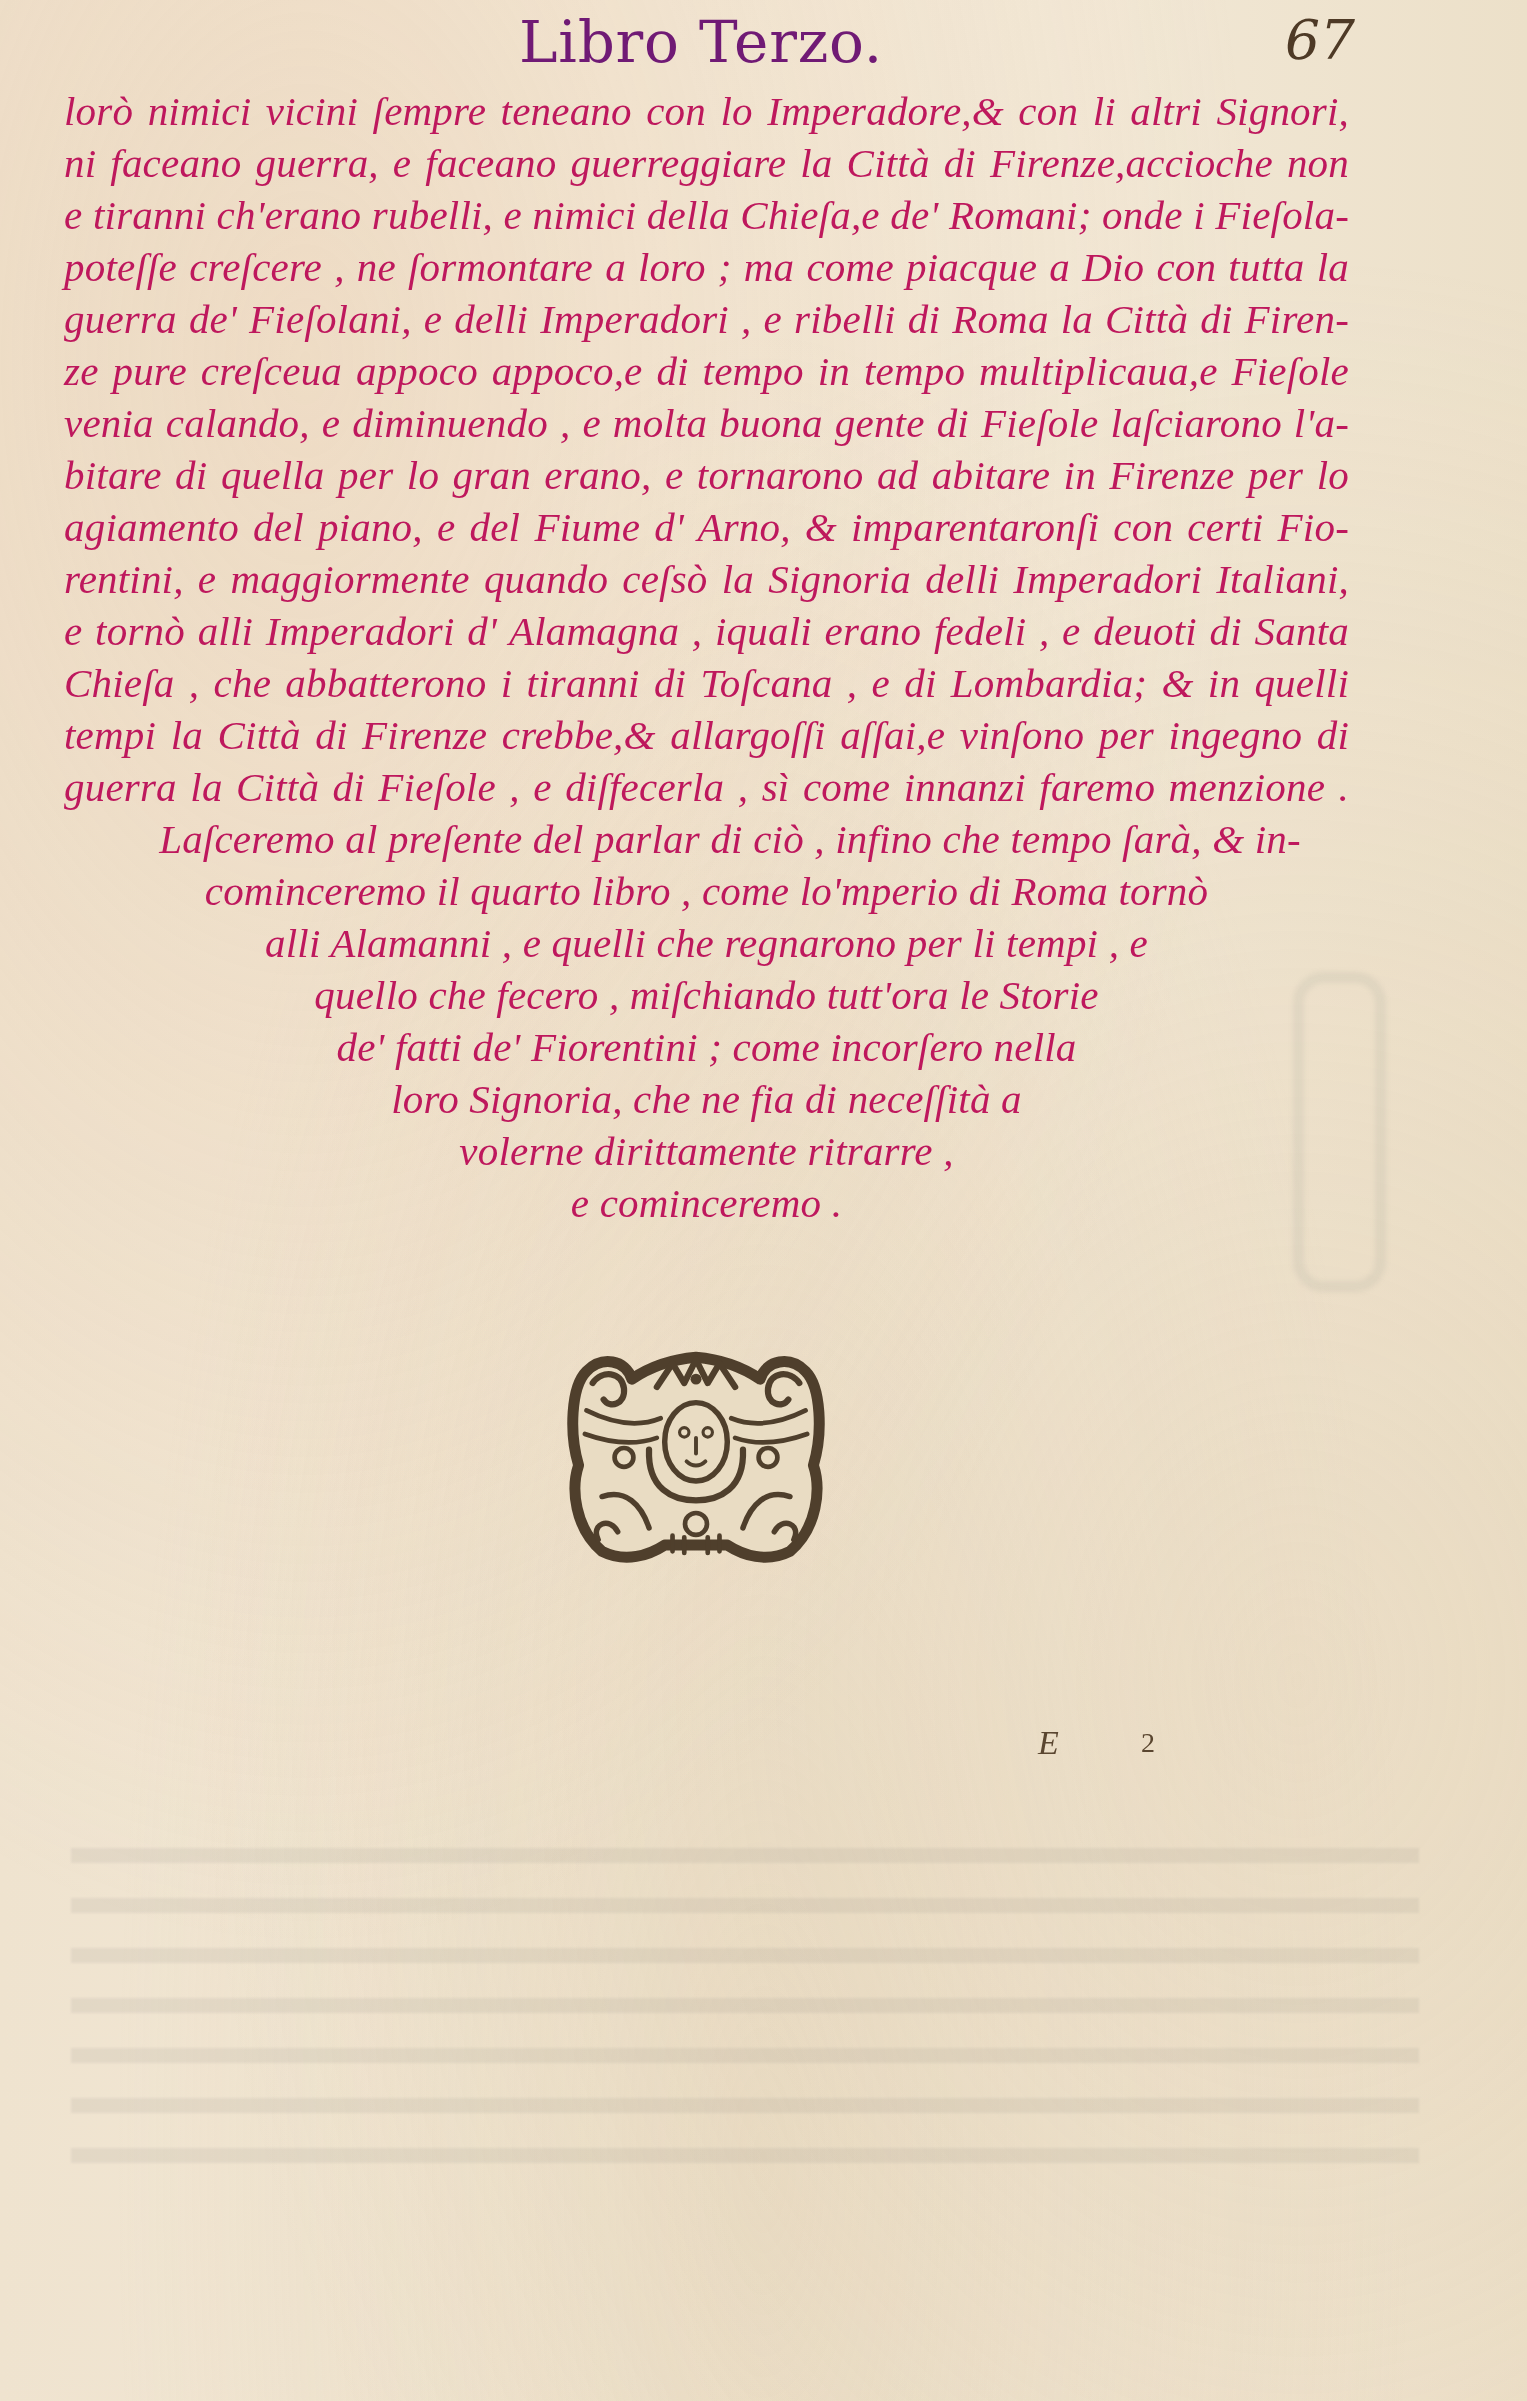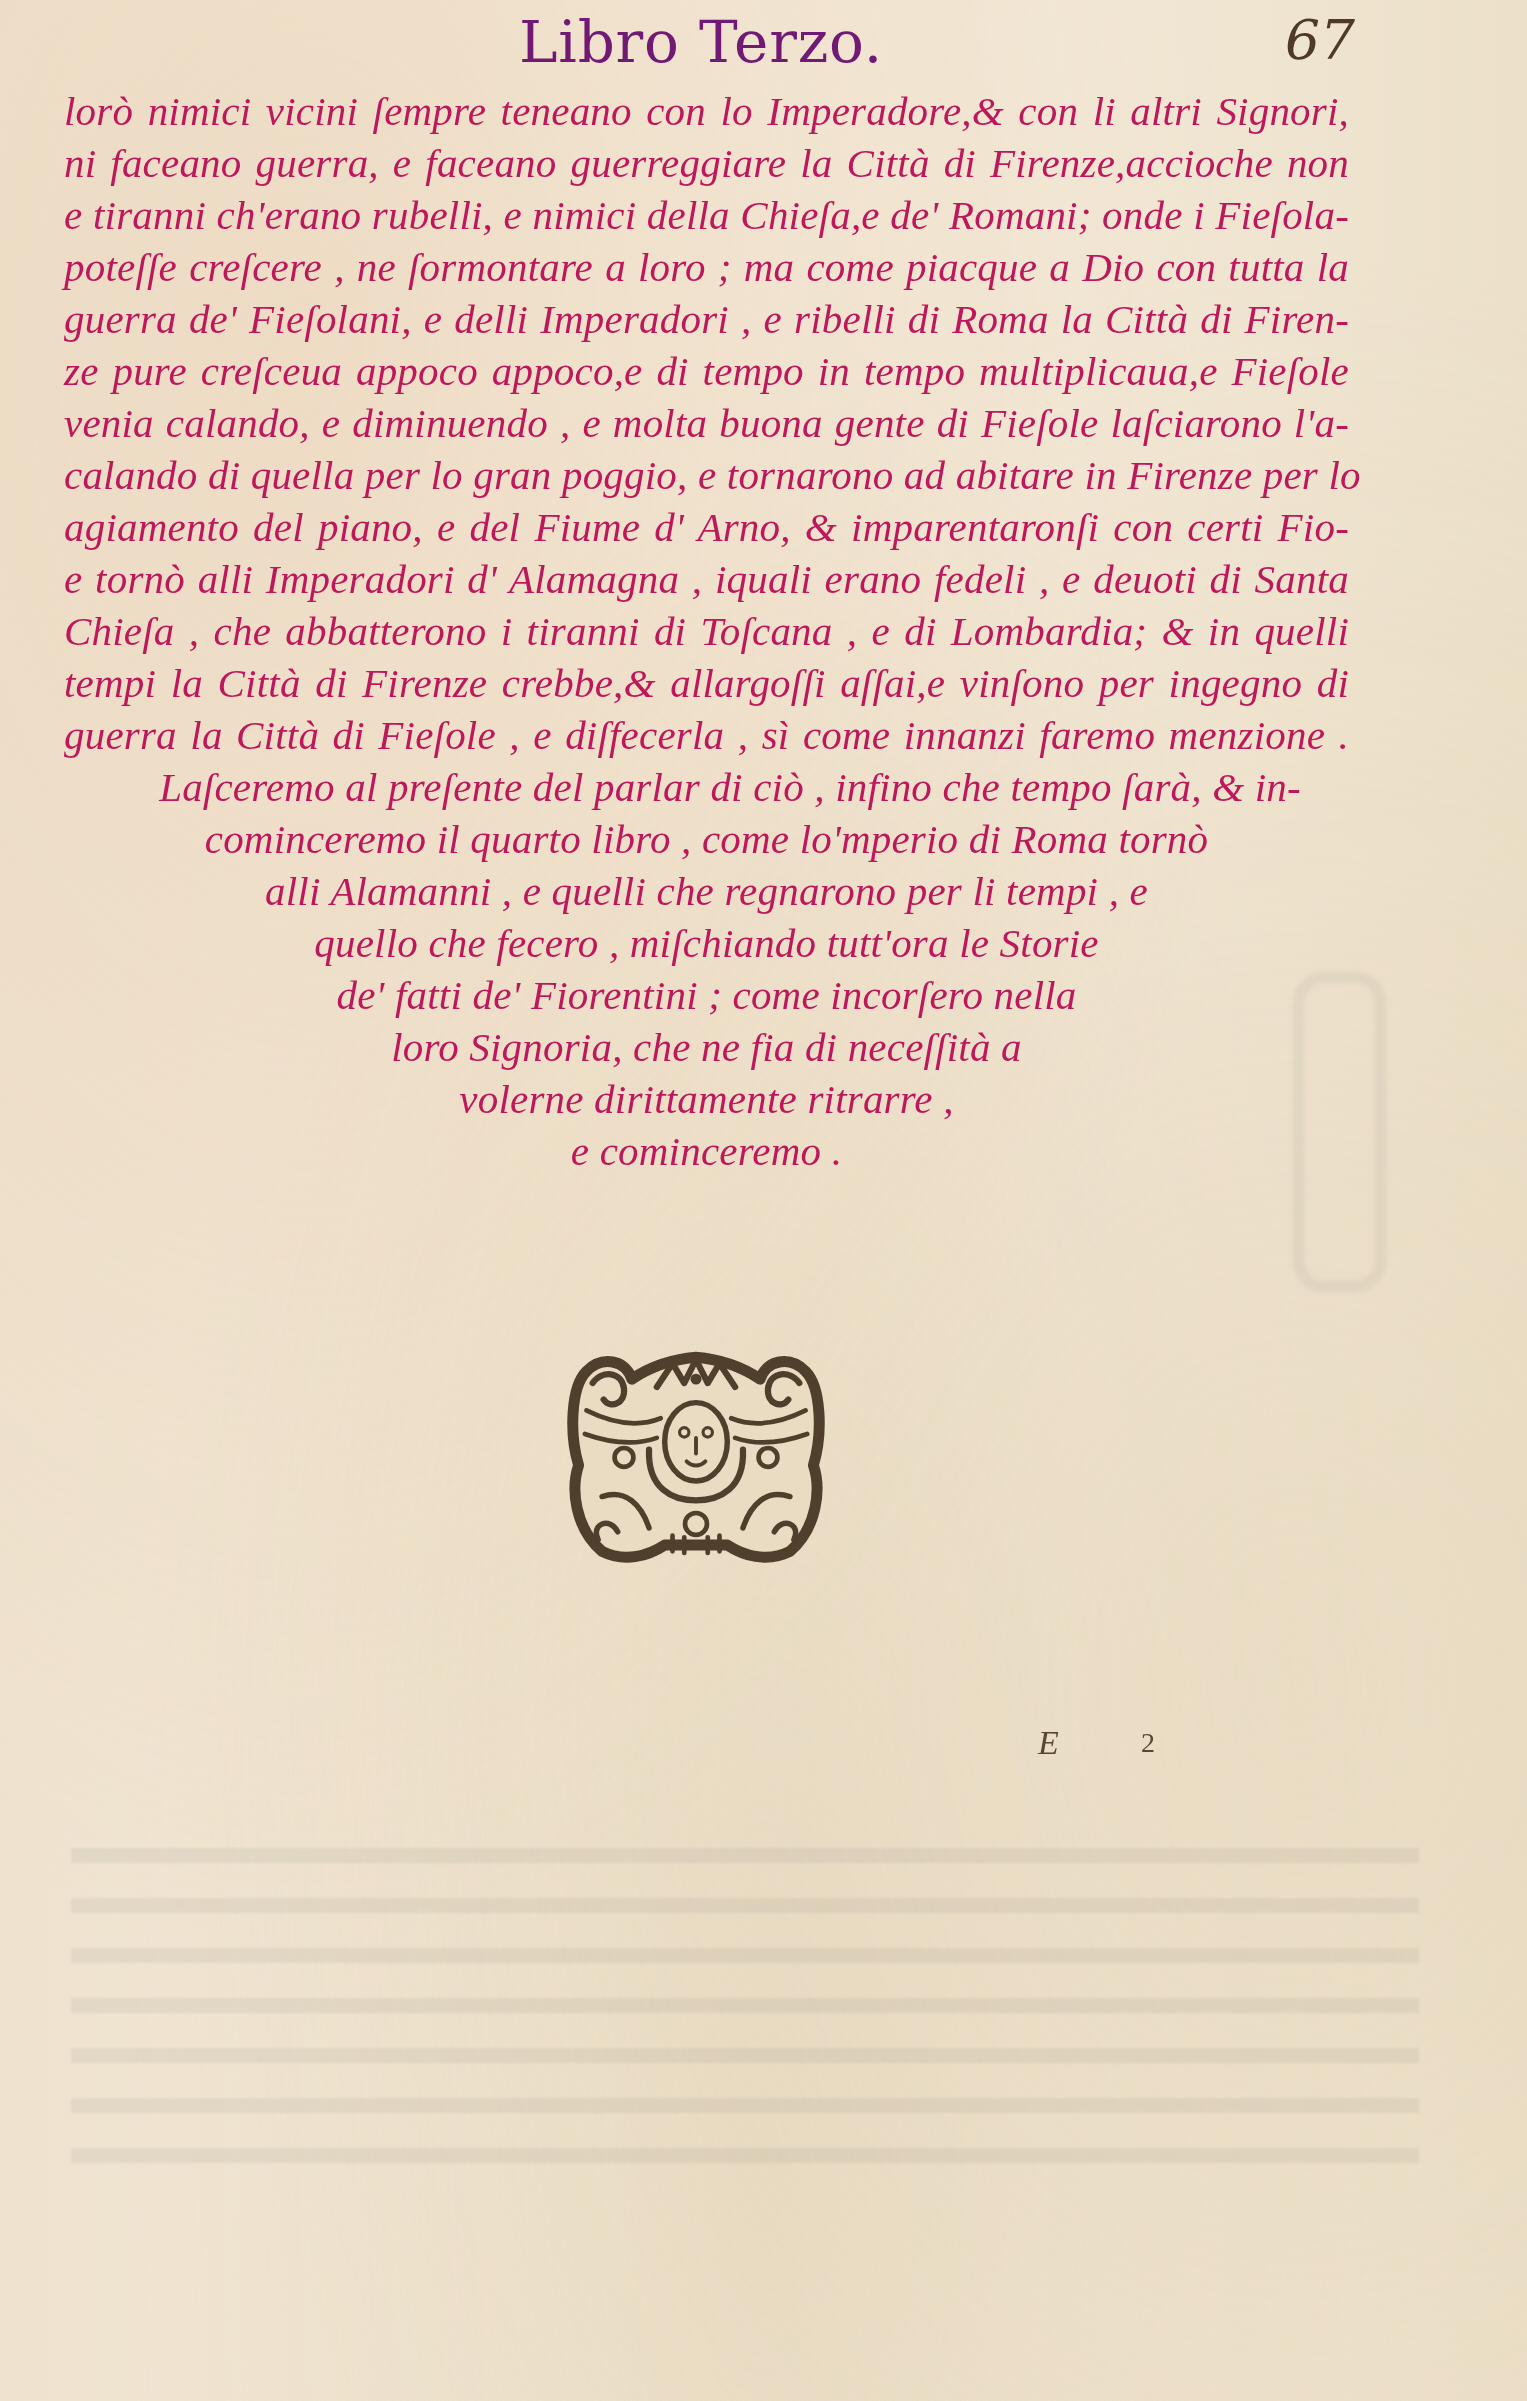--- a/index.html
+++ b/index.html
@@ -147,22 +147,23 @@
   </div>
 
   <div class="body-text">
     <div class="line justify">lorò nimici vicini ſempre teneano con lo Imperadore,&amp; con li altri Signori,</div>
     <div class="line justify">ni faceano guerra, e faceano guerreggiare la Città di Firenze,accioche non</div>
     <div class="line justify">e tiranni ch'erano rubelli, e nimici della Chieſa,e de' Romani; onde i Fieſola-</div>
     <div class="line justify">poteſſe creſcere , ne ſormontare a loro ; ma come piacque a Dio con tutta la</div>
     <div class="line justify">guerra de' Fieſolani, e delli Imperadori , e ribelli di Roma la Città di Firen-</div>
     <div class="line justify">ze pure creſceua appoco appoco,e di tempo in tempo multiplicaua,e Fieſole</div>
     <div class="line justify">venia calando, e diminuendo , e molta buona gente di Fieſole laſciarono l'a-</div>
-    <div class="line justify">calando di quella per lo gran poggio, e tornarono ad abitare in Firenze per lo</div>
+    <div class="line justify">bitare di quella per lo gran erano, e tornarono ad abitare in Firenze per lo</div>
     <div class="line justify">agiamento del piano, e del Fiume d' Arno, &amp; imparentaronſi con certi Fio-</div>
+    <div class="line justify">rentini, e maggiormente quando ceſsò la Signoria delli Imperadori Italiani,</div>
     <div class="line justify">e tornò alli Imperadori d' Alamagna , iquali erano fedeli , e deuoti di Santa</div>
     <div class="line justify">Chieſa , che abbatterono i tiranni di Toſcana , e di Lombardia; &amp; in quelli</div>
     <div class="line justify">tempi la Città di Firenze crebbe,&amp; allargoſſi aſſai,e vinſono per ingegno di</div>
     <div class="line justify">guerra la Città di Fieſole , e diſfecerla , sì come innanzi faremo menzione .</div>
 
     <div class="line center" style="padding-left:47px;width:1238px;">Laſceremo al preſente del parlar di ciò , infino che tempo ſarà, &amp; in-</div>
     <div class="line center">cominceremo il quarto libro , come lo'mperio di Roma tornò</div>
     <div class="line center">alli Alamanni , e quelli che regnarono per li tempi , e</div>
     <div class="line center">quello che fecero , miſchiando tutt'ora le Storie</div>
     <div class="line center">de' fatti de' Fiorentini ; come incorſero nella</div>

